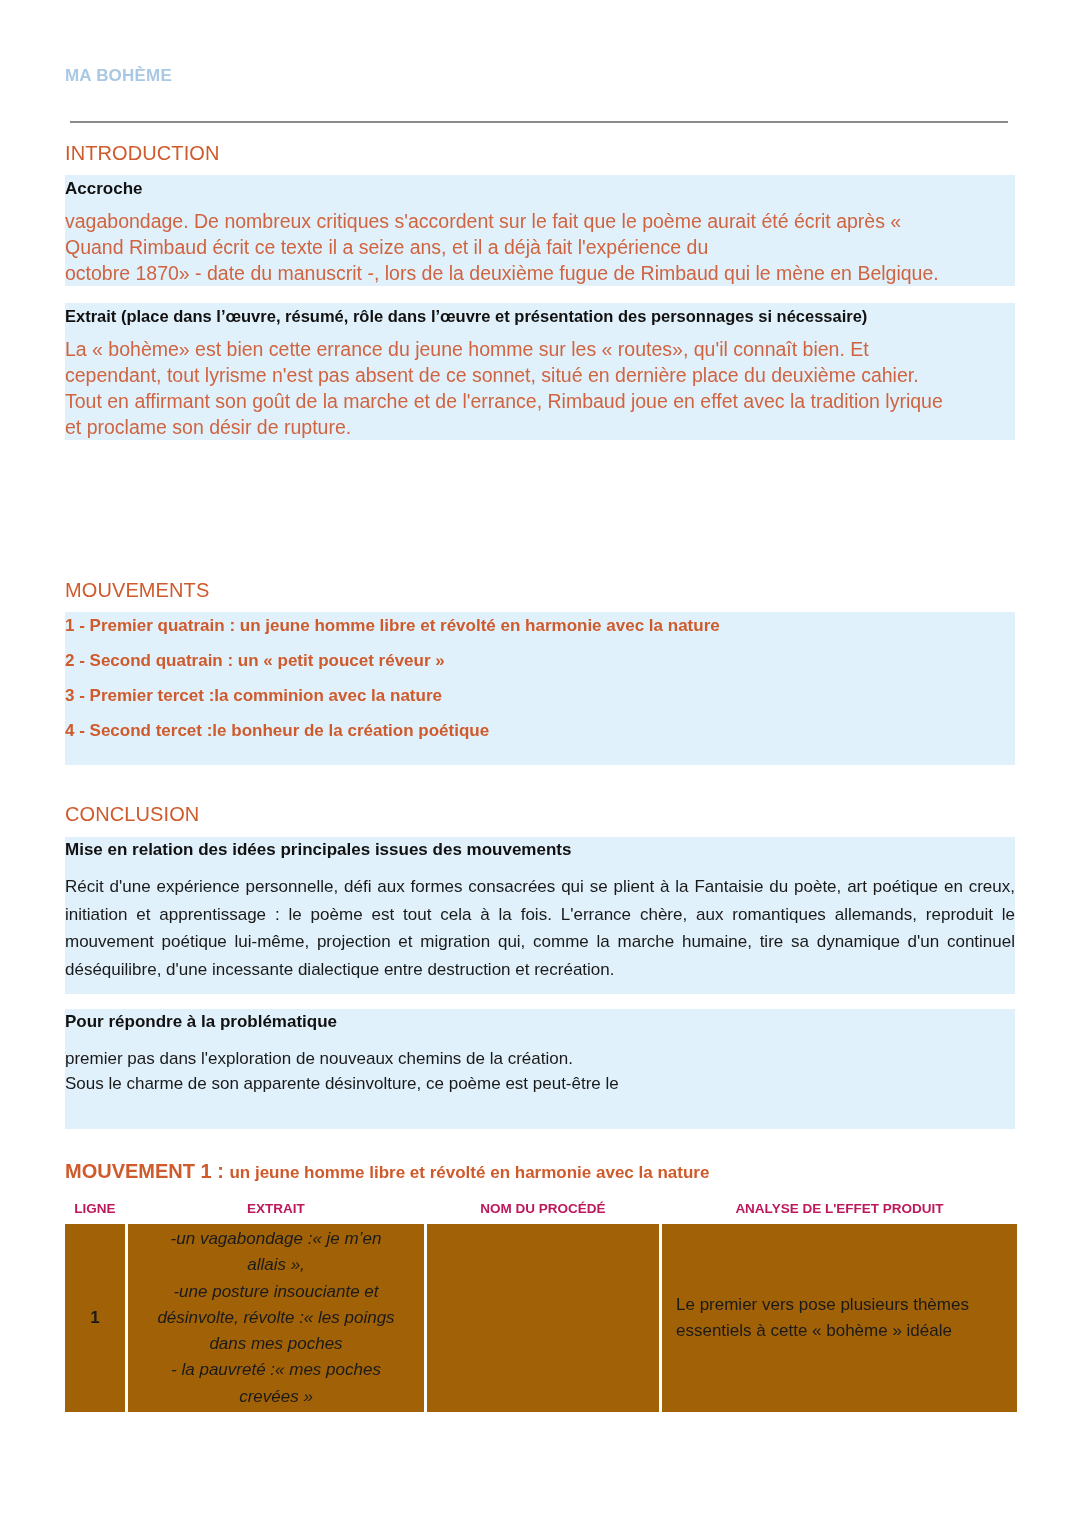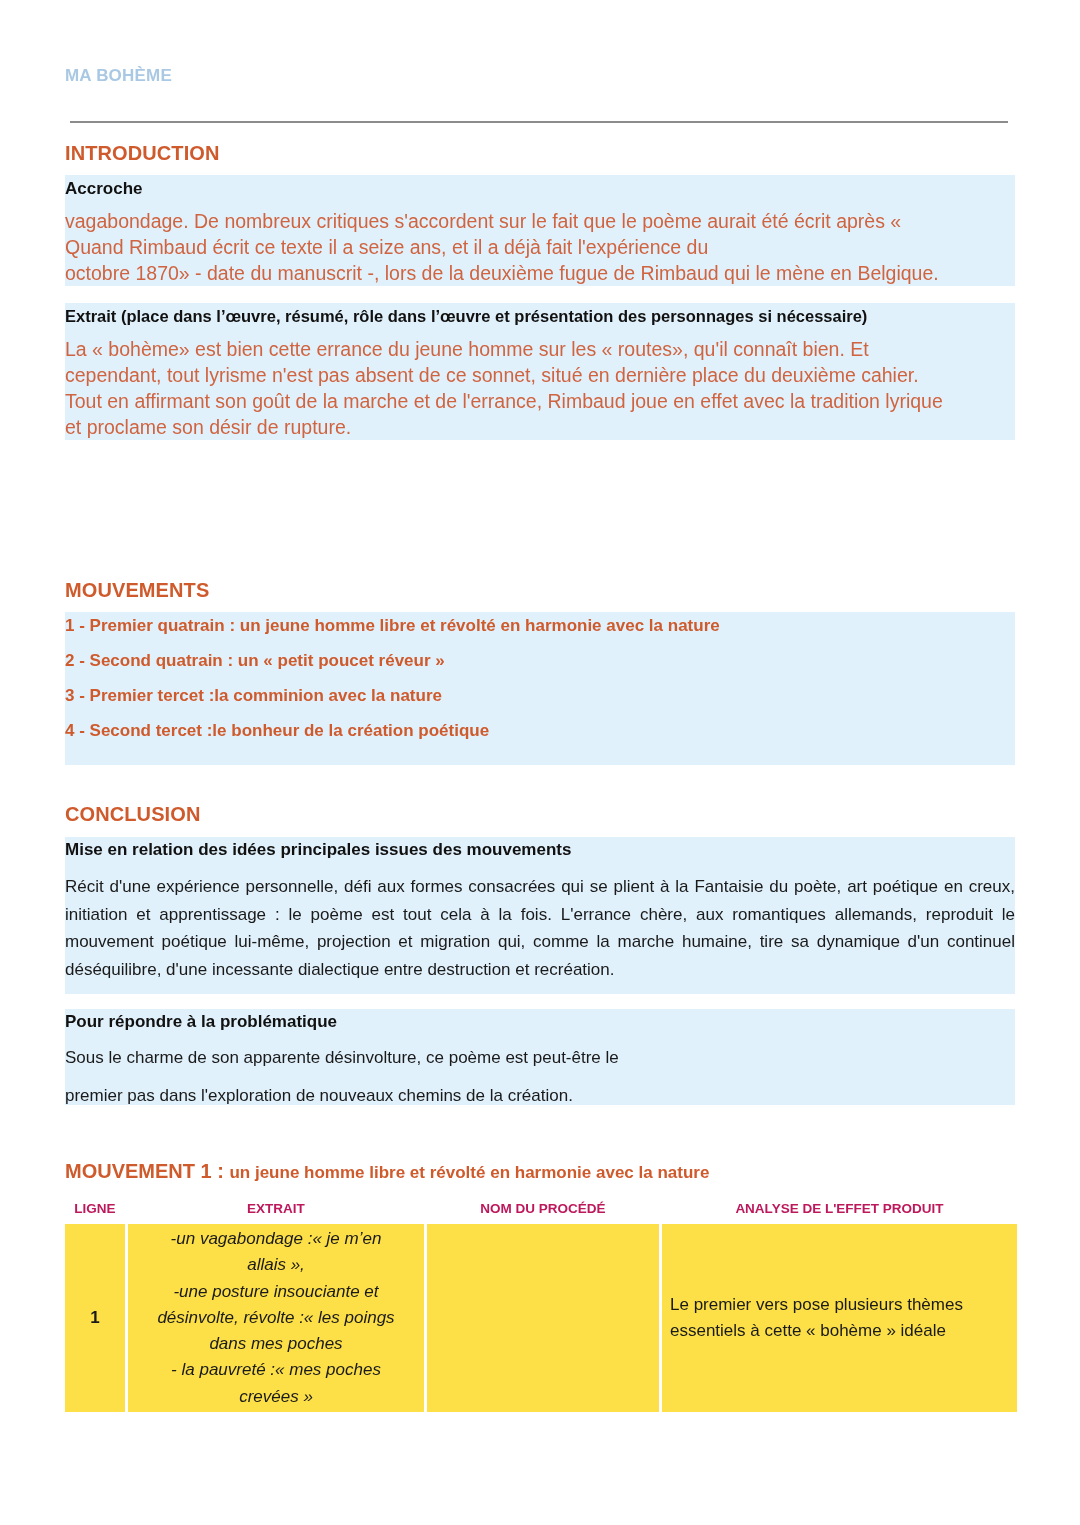--- a/index.html
+++ b/index.html
@@ -1,35 +1,35 @@
 <!DOCTYPE html>
 <html><head>
   <meta charset="utf-8">
   <style>
     html, body { margin: 0; padding: 0; background: #ffffff; }
     body { width: 1080px; height: 1525px; position: relative; font-family: "Liberation Sans", "DejaVu Sans", sans-serif; color: #111; overflow: hidden; }
     .page { position: absolute; left: 0; top: 0; width: 1080px; height: 1525px; }
     .doc-title { position: absolute; left: 65px; top: 66px; font-size: 17px; font-weight: bold; color: #a9c8e3; letter-spacing: 0.2px; }
     .rule { position: absolute; left: 70px; top: 121px; width: 938px; height: 2px; background: #8c8c8c; }
-    .section-head { position: absolute; left: 65px; font-size: 20px; font-weight: bold; color: #cf5a2c; letter-spacing: 0.1px; }
+    .section-head { position: absolute; left: 65px; font-size: 20px; font-weight: normal; color: #cf5a2c; letter-spacing: 0.1px; }
     .box { position: absolute; left: 65px; width: 950px; background: #e1f1fb; box-sizing: border-box; }
     .box-label { font-size: 17px; font-weight: bold; color: #111; line-height: 22px; }
     .orange-text { font-size: 19.5px; color: #d06440; line-height: 26px; }
     .dark-text { font-size: 17px; color: #1a1a1a; line-height: 27.5px; }
     .justify { text-align: justify; }
     .mov-item { font-size: 17px; font-weight: bold; color: #cf5a2c; line-height: 35px; }
     .mov1-title { position: absolute; left: 65px; top: 1160px; color: #cf5a2c; font-weight: bold; }
     .mov1-title .big { font-size: 20px; }
     .mov1-title .small { font-size: 17px; }
     table.analysis { position: absolute; left: 65px; top: 1192px; width: 950px; border-collapse: separate; border-spacing: 3px; table-layout: fixed; margin-left: -3px; }
     table.analysis th { font-size: 13.5px; font-weight: bold; color: #be185d; text-align: center; height: 26px; padding: 0; }
-    table.analysis td { background: #fde047; font-size: 17px; color: #1a1a1a; vertical-align: middle; }
+    table.analysis td { background: #a16207; font-size: 17px; color: #1a1a1a; vertical-align: middle; }
     td.line-num { text-align: center; color: #cf5a2c; font-weight: bold; font-size: 18px; }
     td.extrait { text-align: center; font-style: italic; line-height: 26.3px; padding: 2px 8px; }
-    td.analyse { padding: 0 8px; line-height: 26px; }
+    td.analyse { padding: 0 14px; line-height: 26px; }
     .line { display: block; }
   </style>
 </head>
 <body>
 
 <div class="page">
 
   <div class="doc-title">MA BOHÈME</div>
   <div class="rule"></div>
 
@@ -64,25 +64,25 @@
     <div class="mov-item">4 - Second tercet :le bonheur de la création poétique</div>
   </div>
 
   <div class="section-head" style="top:803px;">CONCLUSION</div>
 
   <div class="box" style="top:837px; height:157px; padding:2px 0 9px 0;">
     <div class="box-label">Mise en relation des idées principales issues des mouvements</div>
     <div class="dark-text justify" style="margin-top:12px;">Récit d'une expérience personnelle, défi aux formes consacrées qui se plient à la Fantaisie du poète, art poétique en creux, initiation et apprentissage : le poème est tout cela à la fois. L'errance chère, aux romantiques allemands, reproduit le mouvement poétique lui-même, projection et migration qui, comme la marche humaine, tire sa dynamique d'un continuel déséquilibre, d'une incessante dialectique entre destruction et recréation.</div>
   </div>
 
-  <div class="box" style="top:1009px; height:96px; padding:2px 0 0 0;">
+  <div class="box" style="top:1009px; height:120px; padding:2px 0 0 0;">
     <div class="box-label">Pour répondre à la problématique</div>
     <div class="dark-text" style="margin-top:12px; line-height:38px;">
+      <span class="line" style="margin-top:13px; line-height:25px;">premier pas dans l'exploration de nouveaux chemins de la création.</span>
       <span class="line" style="line-height:25px;">Sous le charme de son apparente désinvolture, ce poème est peut-être le</span>
-      <span class="line" style="margin-top:13px; line-height:25px;">premier pas dans l'exploration de nouveaux chemins de la création.</span>
     </div>
   </div>
 
   <div class="mov1-title">
     <span class="big">MOUVEMENT 1 : </span><span class="small">un jeune homme libre et révolté en harmonie avec la nature</span>
   </div>
 
   <table class="analysis">
     <colgroup>
       <col style="width:60px;">

